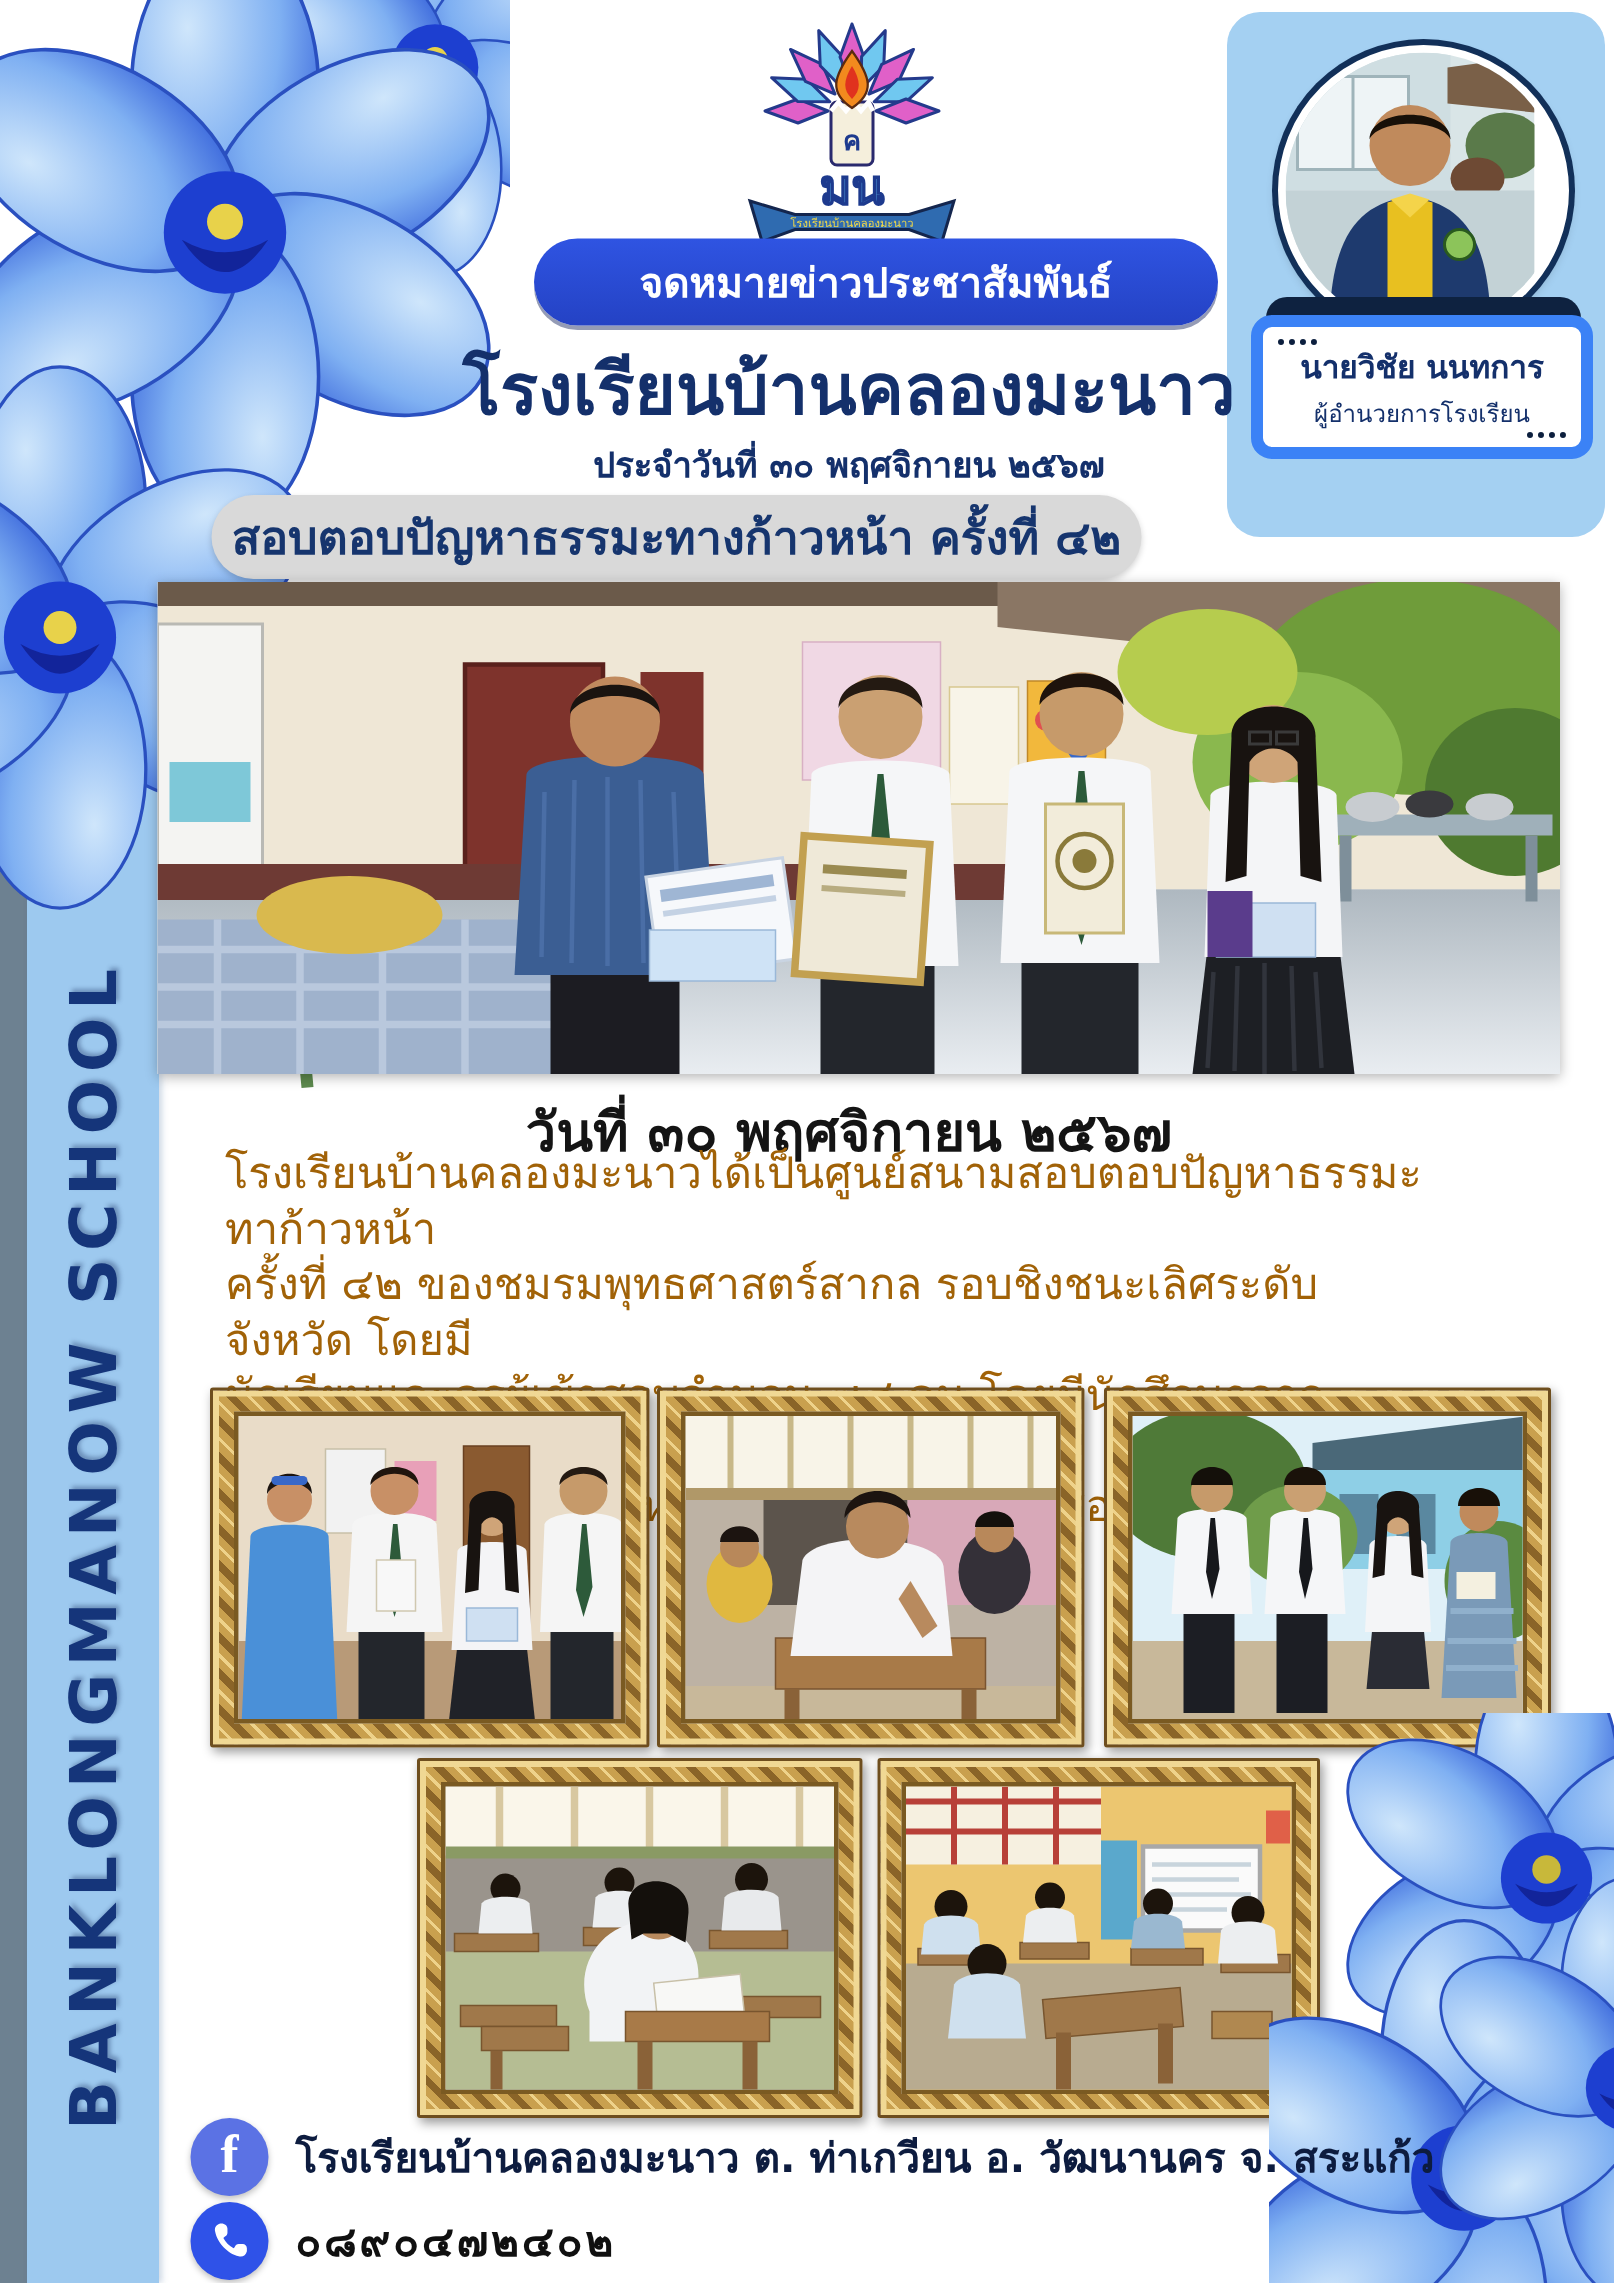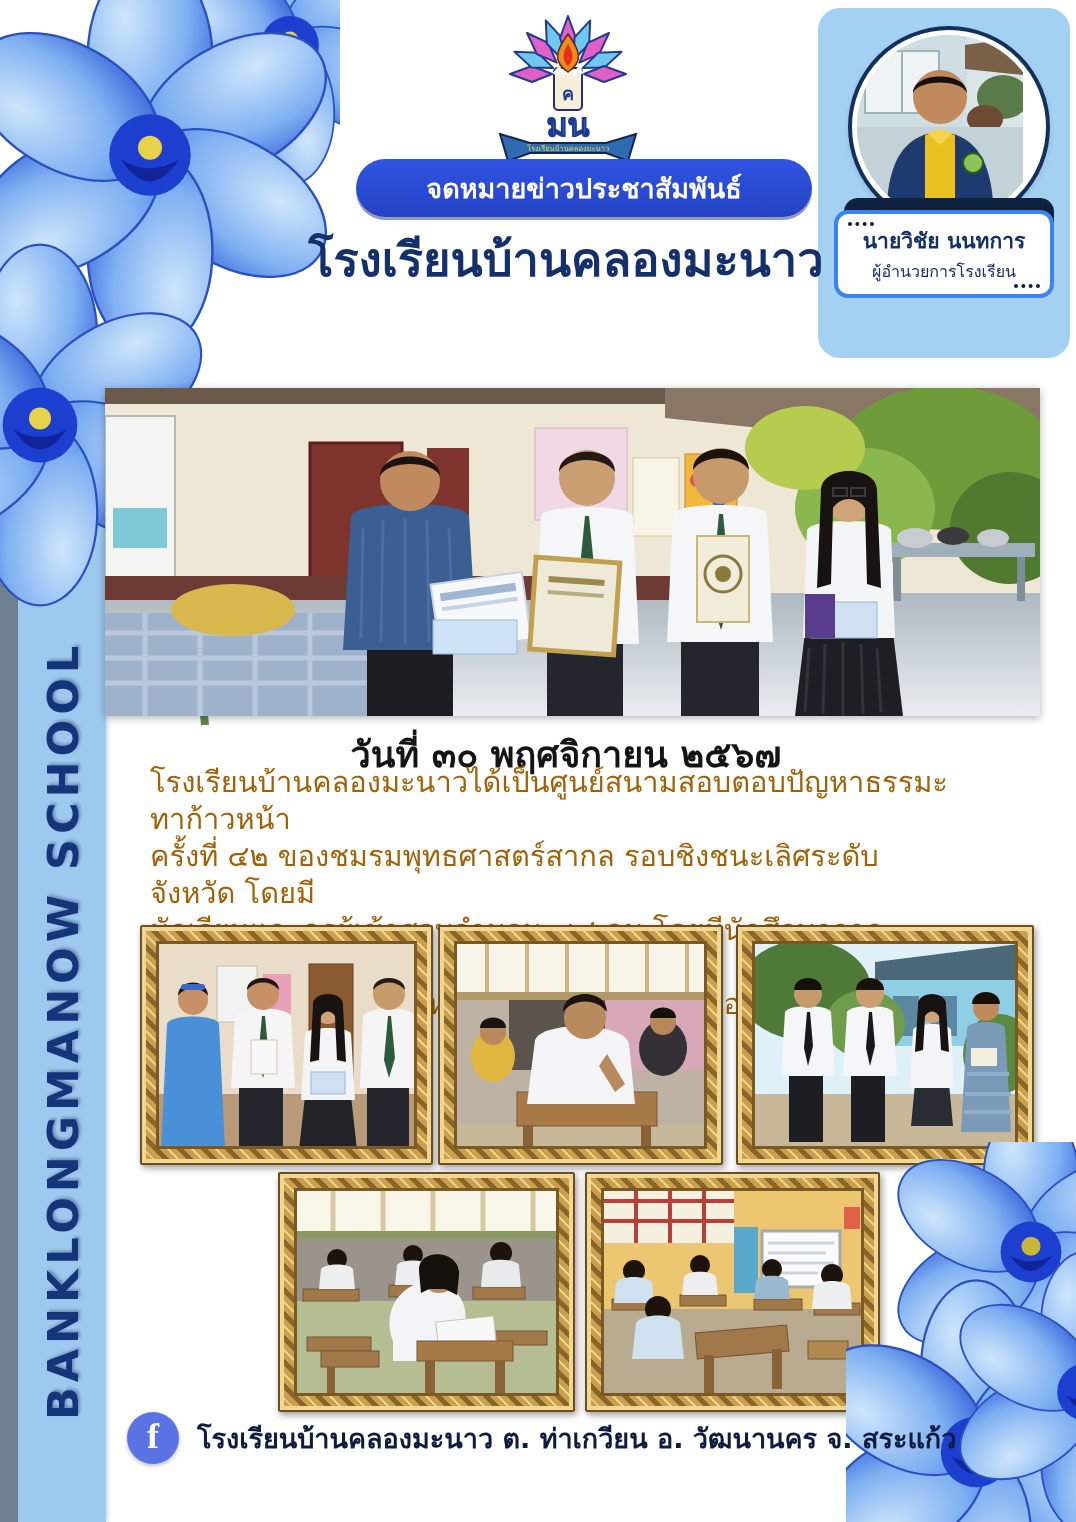--- a/index.html
+++ b/index.html
@@ -19,21 +19,21 @@
     writing-mode:vertical-rl;transform:rotate(180deg);
     font-size:43px;font-weight:800;letter-spacing:5px;color:#15357a;
     text-shadow:2px 2px 3px rgba(20,40,90,.35);white-space:nowrap;
   }
 
   
   .principal-panel{left:818px;top:8px;width:252px;height:350px;background:#a4d0f2;border-radius:22px;}
   .photo-ring{left:34px;top:22px;width:184px;height:184px;border-radius:50%;
     background:#fff;box-shadow:0 0 0 4px #123059,0 3px 8px rgba(0,0,0,.3);overflow:hidden;border:5px solid #fff;}
   .principal-card-shadow{left:26px;top:190px;width:210px;height:84px;background:#0e2240;border-radius:14px;}
-  .principal-card{left:16px;top:202px;width:212px;height:80px;background:#ffffff;border:4px solid #3b82f6;border-radius:14px;
+  .principal-card{left:16px;top:202px;width:212px;height:80px;background:#ffffff;border:8px solid #3b82f6;border-radius:14px;
     display:flex;flex-direction:column;align-items:center;justify-content:center;gap:2px;}
   .principal-card .nm{font-size:21px;font-weight:700;color:#14306b;}
   .principal-card .tt{font-size:16px;font-weight:400;color:#14306b;}
   .card-dots{border-top:4px dotted #0c1f3e;width:26px;height:0;}
 
   
   .news-pill{
     left:356px;top:159px;width:456px;height:58px;border-radius:999px;
     background:linear-gradient(#2f54e2,#2442c4);
     display:flex;align-items:center;justify-content:center;
@@ -164,20 +164,22 @@
     <div class="abs principal-card">
       <div class="abs card-dots" style="left:10px;top:8px"></div>
       <div class="nm">นายวิชัย นนทการ</div>
       <div class="tt">ผู้อำนวยการโรงเรียน</div>
       <div class="abs card-dots" style="right:10px;bottom:6px"></div>
     </div>
   </div>
 
   <div class="abs news-pill">จดหมายข่าวประชาสัมพันธ์</div>
   <div class="abs school-title">โรงเรียนบ้านคลองมะนาว</div>
+  <div class="abs issue-date">ประจำวันที่ ๓๐ พฤศจิกายน ๒๕๖๗</div>
+  <div class="abs event-pill">สอบตอบปัญหาธรรมะทางก้าวหน้า ครั้งที่ ๔๒</div>
 
   <div class="abs main-photo">
     <svg width="935" height="328" viewBox="0 0 935 328">
       <rect width="935" height="328" fill="#efe7d6"></rect>
       <rect x="0" y="0" width="935" height="16" fill="#6b5a4a"></rect>
       <polygon points="560,0 935,0 935,70 560,30" fill="#8a7664"></polygon>
       <rect x="0" y="205" width="935" height="123" fill="#cdd4da"></rect>
       <rect x="0" y="205" width="935" height="123" fill="url(#floorG)"></rect>
       <defs>
         <linearGradient id="floorG" x1="0" y1="0" x2="0" y2="1">
@@ -495,14 +497,22 @@
     <use href="#flower2" transform="translate(240,250) scale(1.8)"></use>
   </svg>
 
   <div class="abs" style="left:127px;top:1412px;display:flex;align-items:center;gap:18px">
     <div class="footer-icon fb-circle">
       <span class="fb-f">f</span>
     </div>
     <div class="footer-text">โรงเรียนบ้านคลองมะนาว ต. ท่าเกวียน อ. วัฒนานคร จ. สระแก้ว</div>
   </div>
 
+  <div class="abs" style="left:127px;top:1468px;display:flex;align-items:center;gap:18px">
+    <div class="footer-icon ph-circle">
+      <svg width="30" height="30" viewBox="0 0 44 44">
+        <path d="M13,5 C9,6 7,9 8,13 C10,24 21,35 31,37 C35,38 38,36 39,32 L39,29 C39,27 37,25 35,25 L31,25 C29,25 28,26 27,28 L26,29 C22,27 18,23 16,19 L17,18 C19,17 20,16 20,14 L20,10 C20,7 17,4.5 13,5 Z" fill="#ffffff"></path>
+      </svg>
+    </div>
+    <div class="phone-text">๐๘๙๐๔๗๒๔๐๒</div>
+  </div>
 
 </div>
 
 </body></html>

